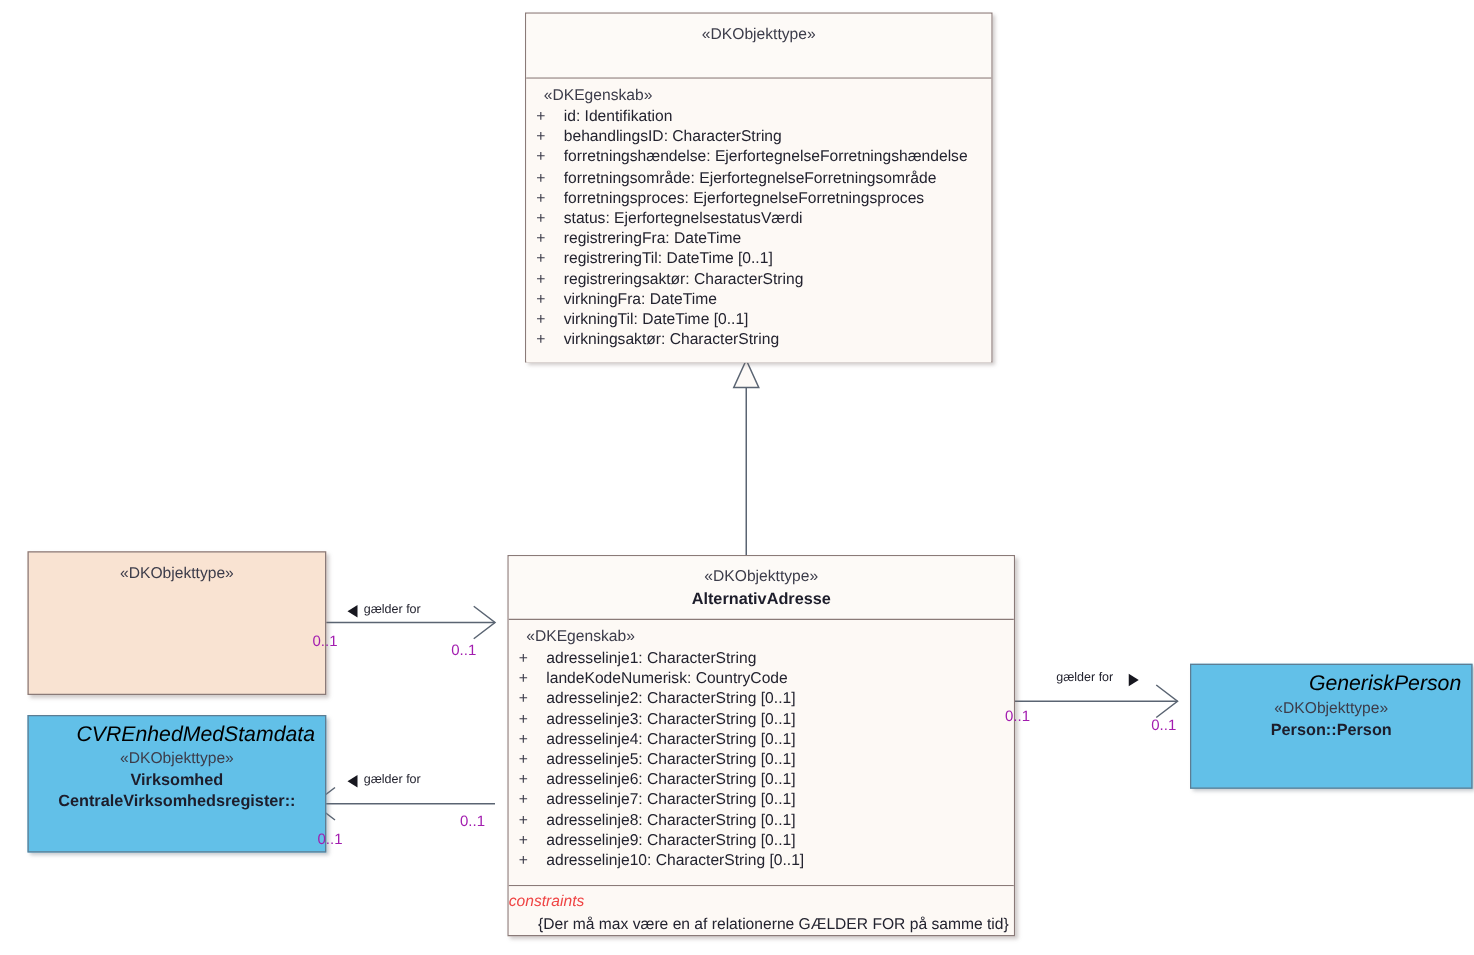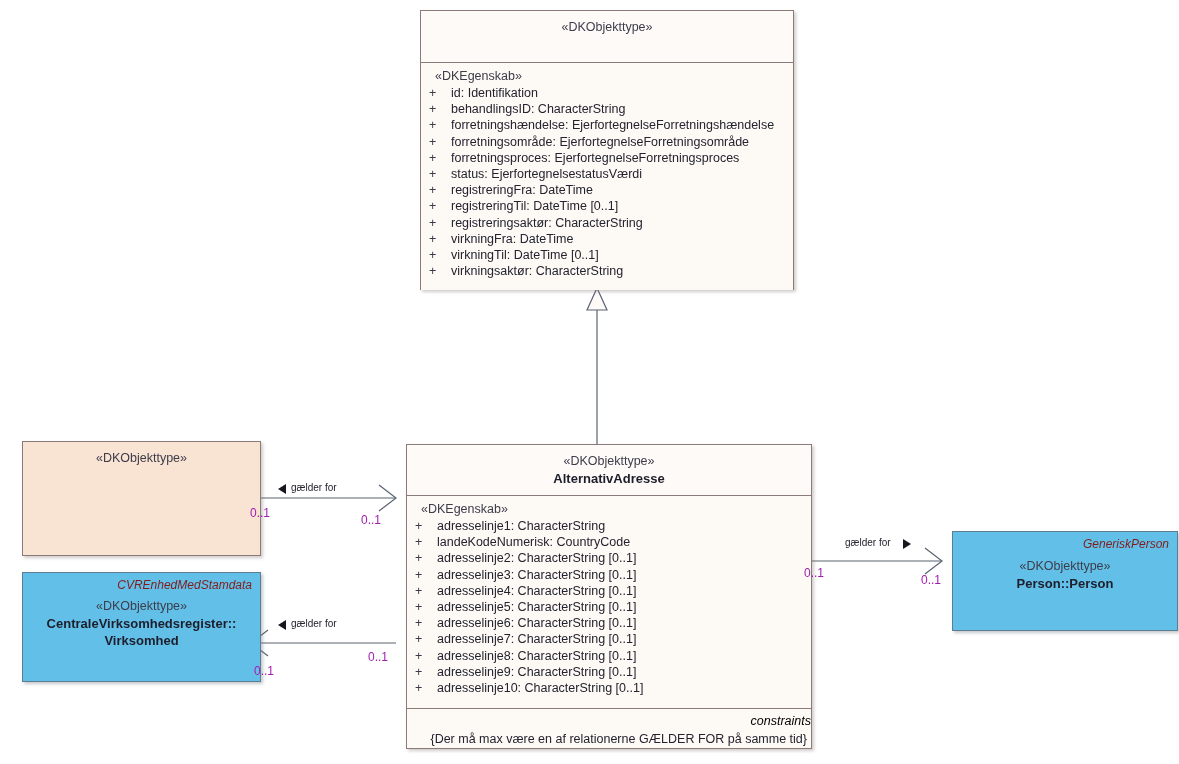--- a/index.html
+++ b/index.html
@@ -51,23 +51,23 @@
     font-size: 13px;
     font-weight: bold;
     color: #1d1d2b;
     display: block;
   }
   .class-name.italic { font-weight: bold; font-style: italic; }
 
   .tagged-label {
     position: absolute;
     right: 8px; top: 5px;
-    font-size: 12px;
+    font-size: 17px;
     font-style: italic;
-    color: #7f1d1d;
+    color: #000000;
   }
 
   
   .compartment {
     box-sizing: border-box;
     padding: 6px 0 7px 0;
     background: #fdf9f5;
     border-bottom: 1px solid #8a7a78;
   }
   .compartment.last { border-bottom: none; }
@@ -85,24 +85,24 @@
     padding-left: 8px;
   }
   .attr .vis {
     width: 22px;
     flex: 0 0 22px;
     color: #3a3a48;
   }
   .attr .sig { white-space: pre; }
 
   .constraints-title {
-    text-align: right;
+    text-align: left;
     font-size: 12.5px;
     font-style: italic;
-    color: #000000;
+    color: #ef4444;
     line-height: 17px;
   }
   .constraint-text {
     text-align: right;
     font-size: 12.5px;
     color: #23232f;
     line-height: 17px;
     padding: 1px 4px 2px 4px;
   }
 
@@ -282,22 +282,22 @@
   <div class="uml-class peach" style="left:12px; top:441px; width:239px; height:115px;">
     <div class="class-header" style="height:48px;">
       <span class="stereotype">«DKObjekttype»</span>
     </div>
   </div>
 
   <div class="uml-class blue" style="left:12px; top:572px; width:239px; height:110px;">
     <span class="tagged-label">CVREnhedMedStamdata</span>
     <div class="class-header" style="height:70px; padding-top:25px;">
       <span class="stereotype">«DKObjekttype»</span>
+      <span class="class-name">Virksomhed</span>
       <span class="class-name">CentraleVirksomhedsregister::</span>
-      <span class="class-name">Virksomhed</span>
     </div>
   </div>
 
   <div class="uml-class blue" style="left:942px; top:531px; width:226px; height:100px;">
     <span class="tagged-label">GeneriskPerson</span>
     <div class="class-header" style="height:70px; padding-top:26px;">
       <span class="stereotype">«DKObjekttype»</span>
       <span class="class-name">Person::Person</span>
     </div>
   </div>

